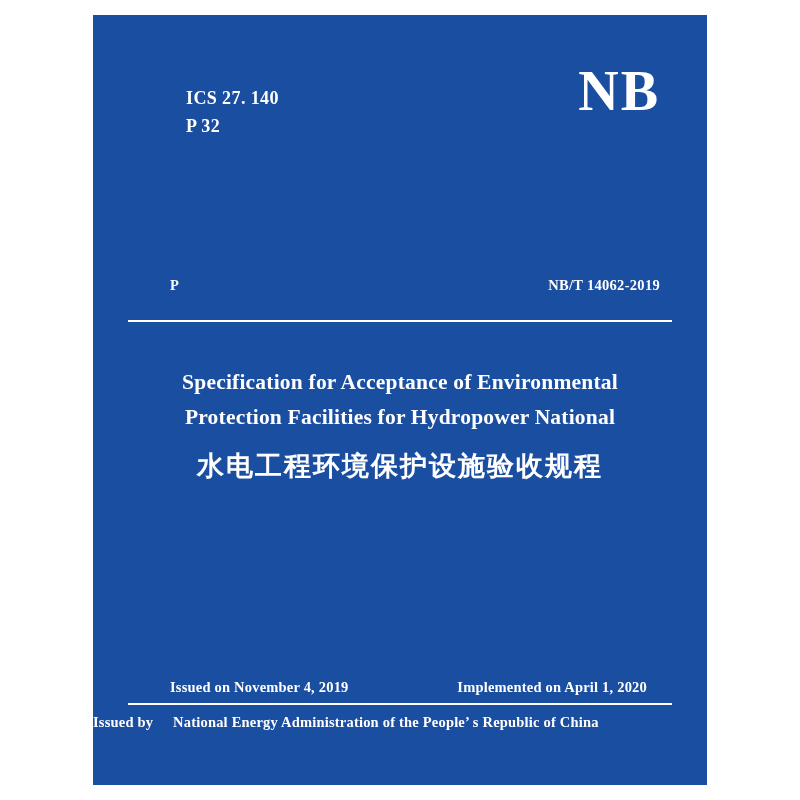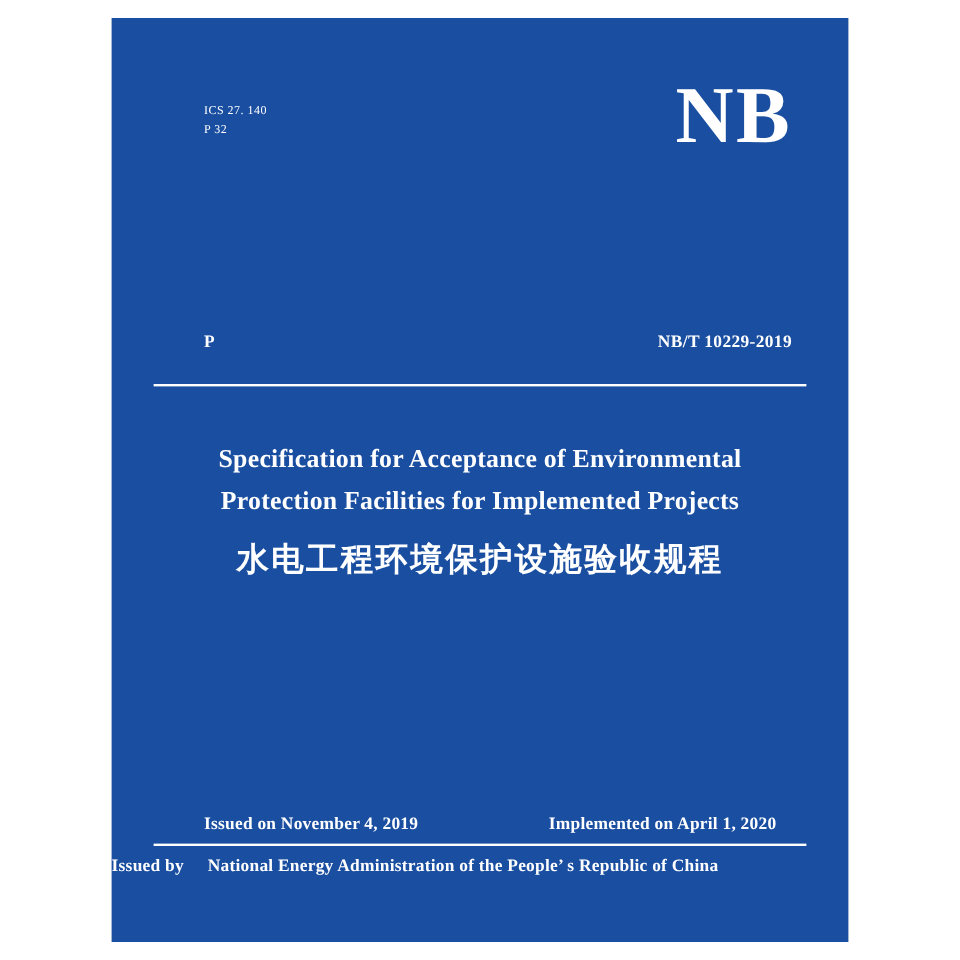--- a/index.html
+++ b/index.html
@@ -26,31 +26,32 @@
   }
 
   
   .ics-block {
     position: absolute;
     left: 77px;
     top: 70px;
     line-height: 1.55;
   }
   .ics-line {
-    font-size: 10px;
-    font-weight: normal;
+    font-size: 18px;
+    font-weight: bold;
     letter-spacing: 0.4px;
     white-space: nowrap;
+    margin-left: 16px;
   }
 
   .nb-logo {
     position: absolute;
     right: 47px;
     top: 48px;
-    font-size: 67px;
+    font-size: 56px;
     font-weight: bold;
     letter-spacing: 2px;
     line-height: 1;
     font-family: "Liberation Serif", serif;
   }
 
   
   .std-titles {
     position: absolute;
     left: 0;
@@ -160,28 +161,28 @@
     <div class="ics-block">
       <div class="ics-line">ICS 27. 140</div>
       <div class="ics-line">P 32</div>
     </div>
 
     <div class="nb-logo">NB</div>
 
 
     <div class="code-row">
       <div class="code-left">P</div>
-      <div class="code-right">NB/T 10229-2019</div>
+      <div class="code-right">NB/T 14062-2019</div>
     </div>
 
     <div class="rule rule-top"></div>
 
     <div class="main-title">
       <div class="title-en-line">Specification for Acceptance of Environmental</div>
-      <div class="title-en-line">Protection Facilities for Implemented Projects</div>
+      <div class="title-en-line">Protection Facilities for Hydropower National</div>
       <div class="title-cn">水电工程环境保护设施验收规程</div>
     </div>
 
     <div class="dates-row">
       <div class="date-item">Issued on November 4, 2019</div>
       <div class="date-item">Implemented on April 1, 2020</div>
     </div>
 
     <div class="rule rule-bottom"></div>
 

